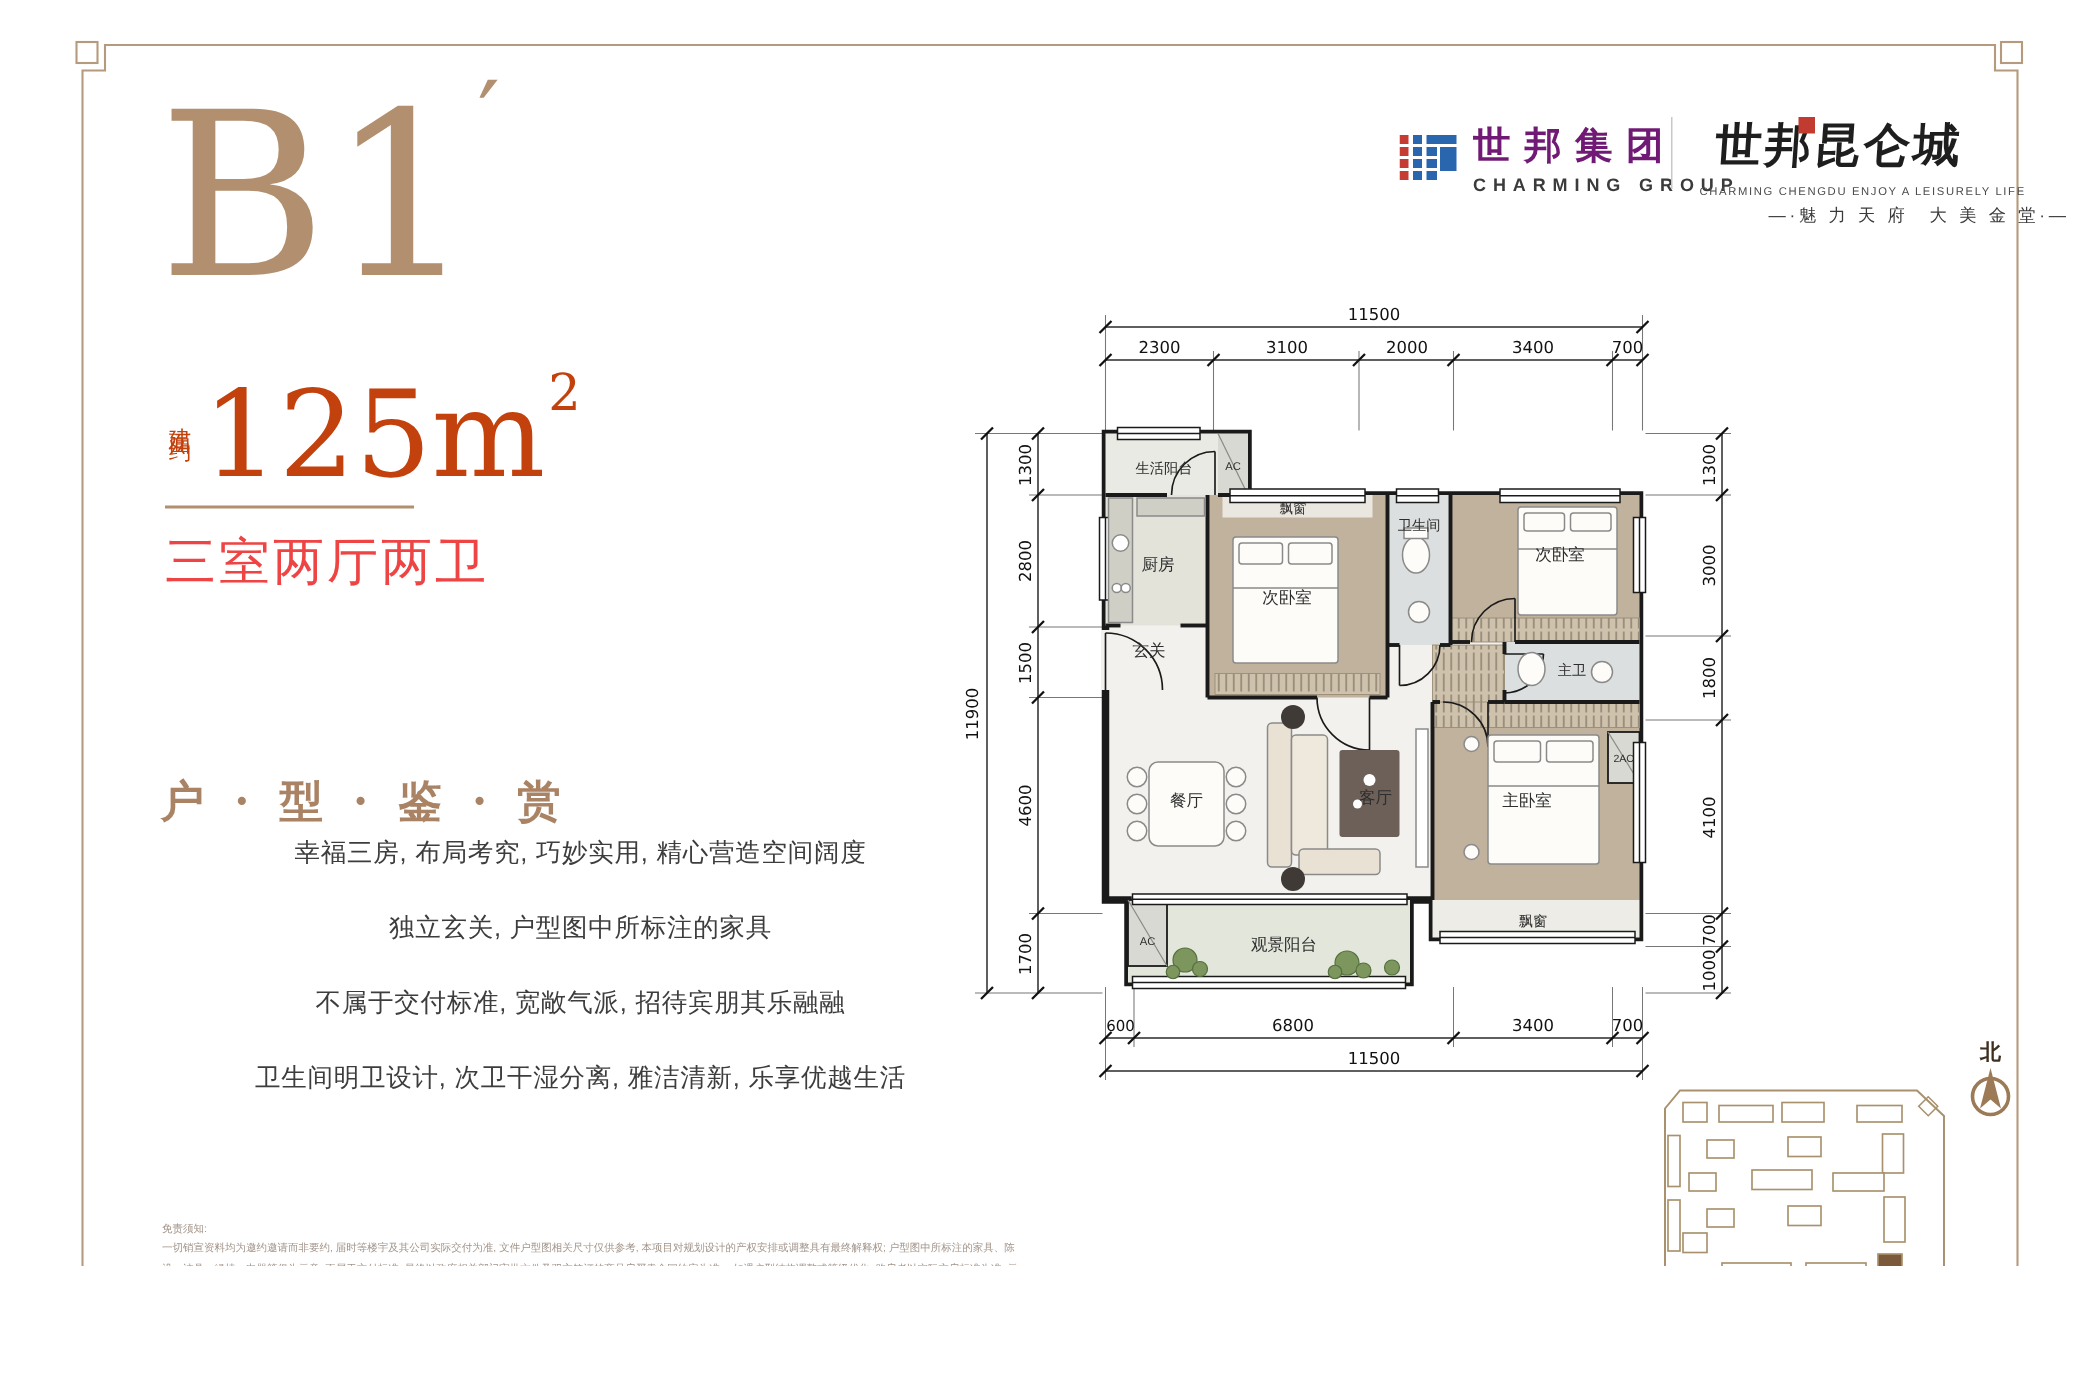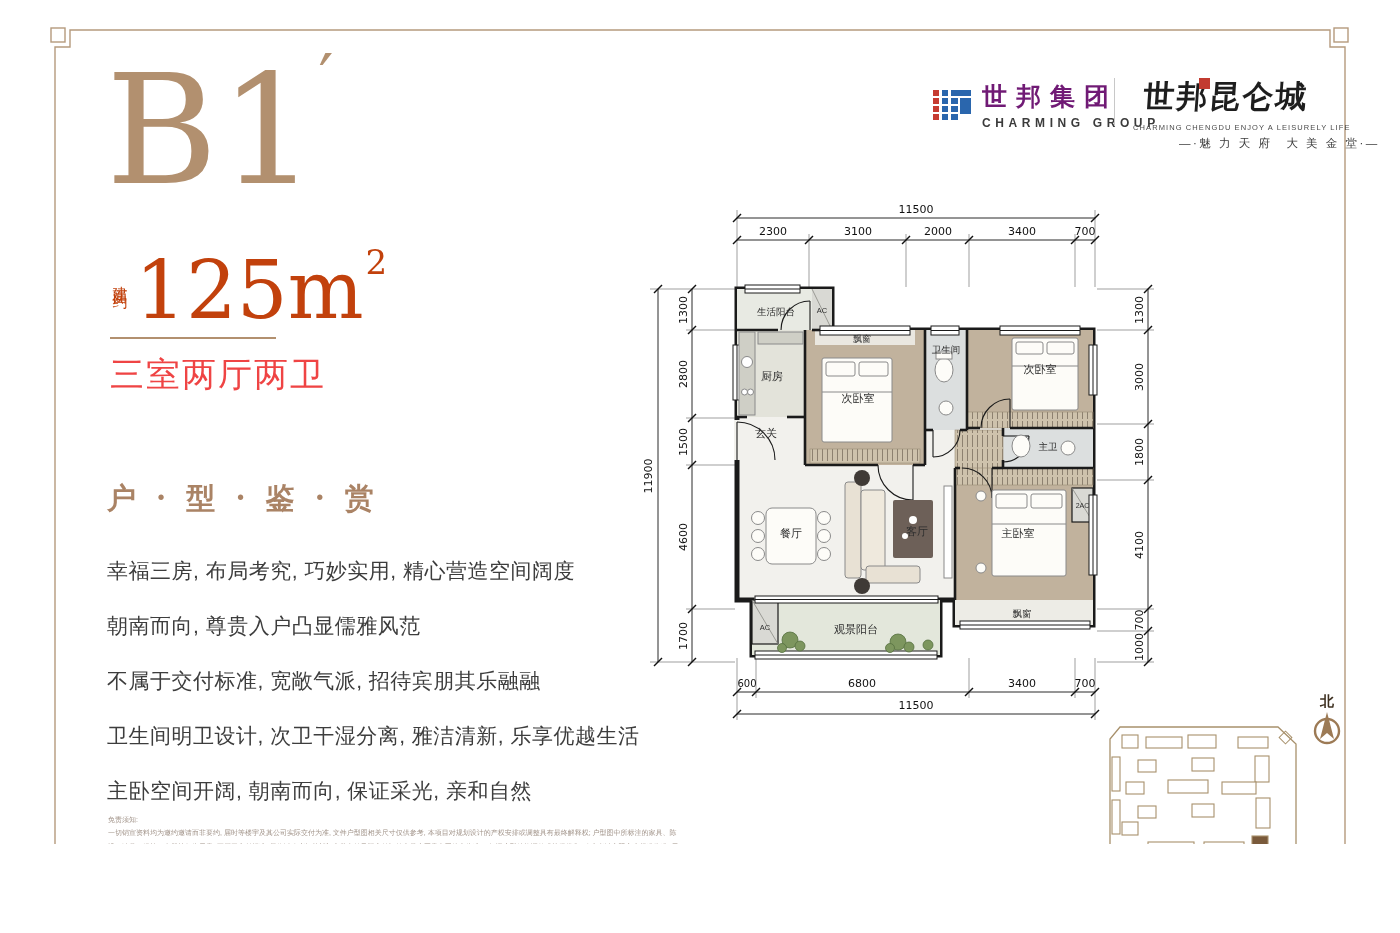--- a/index.html
+++ b/index.html
@@ -13,24 +13,24 @@
       font-size:152px;line-height:1.05;color:#b2906f;letter-spacing:2px;}
   .b1 .prime{font-size:66px;vertical-align:82px;letter-spacing:0;}
   .area-row{left:110px;top:248px;display:flex;align-items:center;color:#c2410c;}
   .area-vert{writing-mode:vertical-rl;font-size:15px;letter-spacing:4px;
              font-family:"DejaVu Serif",serif;margin:0 6px 14px 0;}
   .area-num{font-family:"DejaVu Serif",serif;font-size:80px;line-height:.85;}
   .area-num sup{font-size:34px;vertical-align:44px;margin-left:2px;}
   .rule{left:110px;top:337px;width:166px;height:2px;background:#b2906f;}
   .layout-type{left:110px;top:352px;font-family:"DejaVu Serif",serif;font-size:34px;
                color:#ef4444;letter-spacing:2px;}
-  .section-title{left:107px;top:479px;font-family:"DejaVu Serif",serif;font-weight:700;
+  .section-title{left:107px;top:515px;font-family:"DejaVu Serif",serif;font-weight:700;
                  font-size:29px;color:#aa8365;letter-spacing:5px;}
   .features{left:107px;top:557px;width:560px;list-style:none;margin:0;padding:0;}
-  .features li{font-size:21px;color:#3d3d3d;margin-bottom:27px;letter-spacing:.5px;}
+  .features li{font-size:17px;color:#3d3d3d;margin-bottom:27px;letter-spacing:.5px;text-align:center;}
   .disclaimer{left:108px;top:813px;width:575px;color:#a2948a;font-size:7px;line-height:1.9;}
   .disclaimer .d-title{display:block;}
 
   
   .group-logo{left:933px;top:80px;display:flex;align-items:center;}
   .group-text{margin-left:9px;}
   .group-cn{font-size:25px;font-weight:700;color:#701a75;letter-spacing:9px;white-space:nowrap;}
   .group-en{font-size:12px;font-weight:700;color:#3b3b3b;letter-spacing:4.6px;margin-top:3px;}
   .logo-divider{left:1114px;top:78px;width:1px;height:48px;background:#c8c8c8;}
   .project-logo{left:1133px;top:76px;width:186px;text-align:center;}
@@ -58,24 +58,23 @@
   <div class="abs area-row">
     <span class="area-vert">建面约</span>
     <span class="area-num"><span>125m</span><sup>2</sup></span>
   </div>
   <div class="abs rule"></div>
   <div class="abs layout-type">三室两厅两卫</div>
 
   <div class="abs section-title">户 · 型 · 鉴 · 赏</div>
   <ul class="abs features">
     <li>幸福三房, 布局考究, 巧妙实用, 精心营造空间阔度</li>
-    <li>朝南而向, 尊贵入户凸显儒雅风范</li>
+    <li>独立玄关, 户型图中所标注的家具</li>
     <li>不属于交付标准, 宽敞气派, 招待宾朋其乐融融</li>
     <li>卫生间明卫设计, 次卫干湿分离, 雅洁清新, 乐享优越生活</li>
-    <li>主卧空间开阔, 朝南而向, 保证采光, 亲和自然</li>
   </ul>
 
   <div class="abs disclaimer">
     <span class="d-title">免责须知:</span>
     <span>一切销宣资料均为邀约邀请而非要约, 届时等楼宇及其公司实际交付为准, 文件户型图相关尺寸仅供参考, 本项目对规划设计的产权安排或调整具有最终解释权; 户型图中所标注的家具、陈设、洁具、绿植、电器等仅为示意, 不属于交付标准; 最终以政府相关部门审批文件及双方签订的商品房买卖合同约定为准。</span>
     <span>如遇户型结构调整或等级优化, 购房者以实际交房标准为准, 示意图尺寸仅作方案参考, 开发商保留调整空间权利, 敬请留意最新资料, 具体以政府部门核准的图纸为准并以实际交付为准。</span>
   </div>
 
   <div class="abs group-logo">
     <svg width="40" height="36" viewBox="0 0 40 36">

